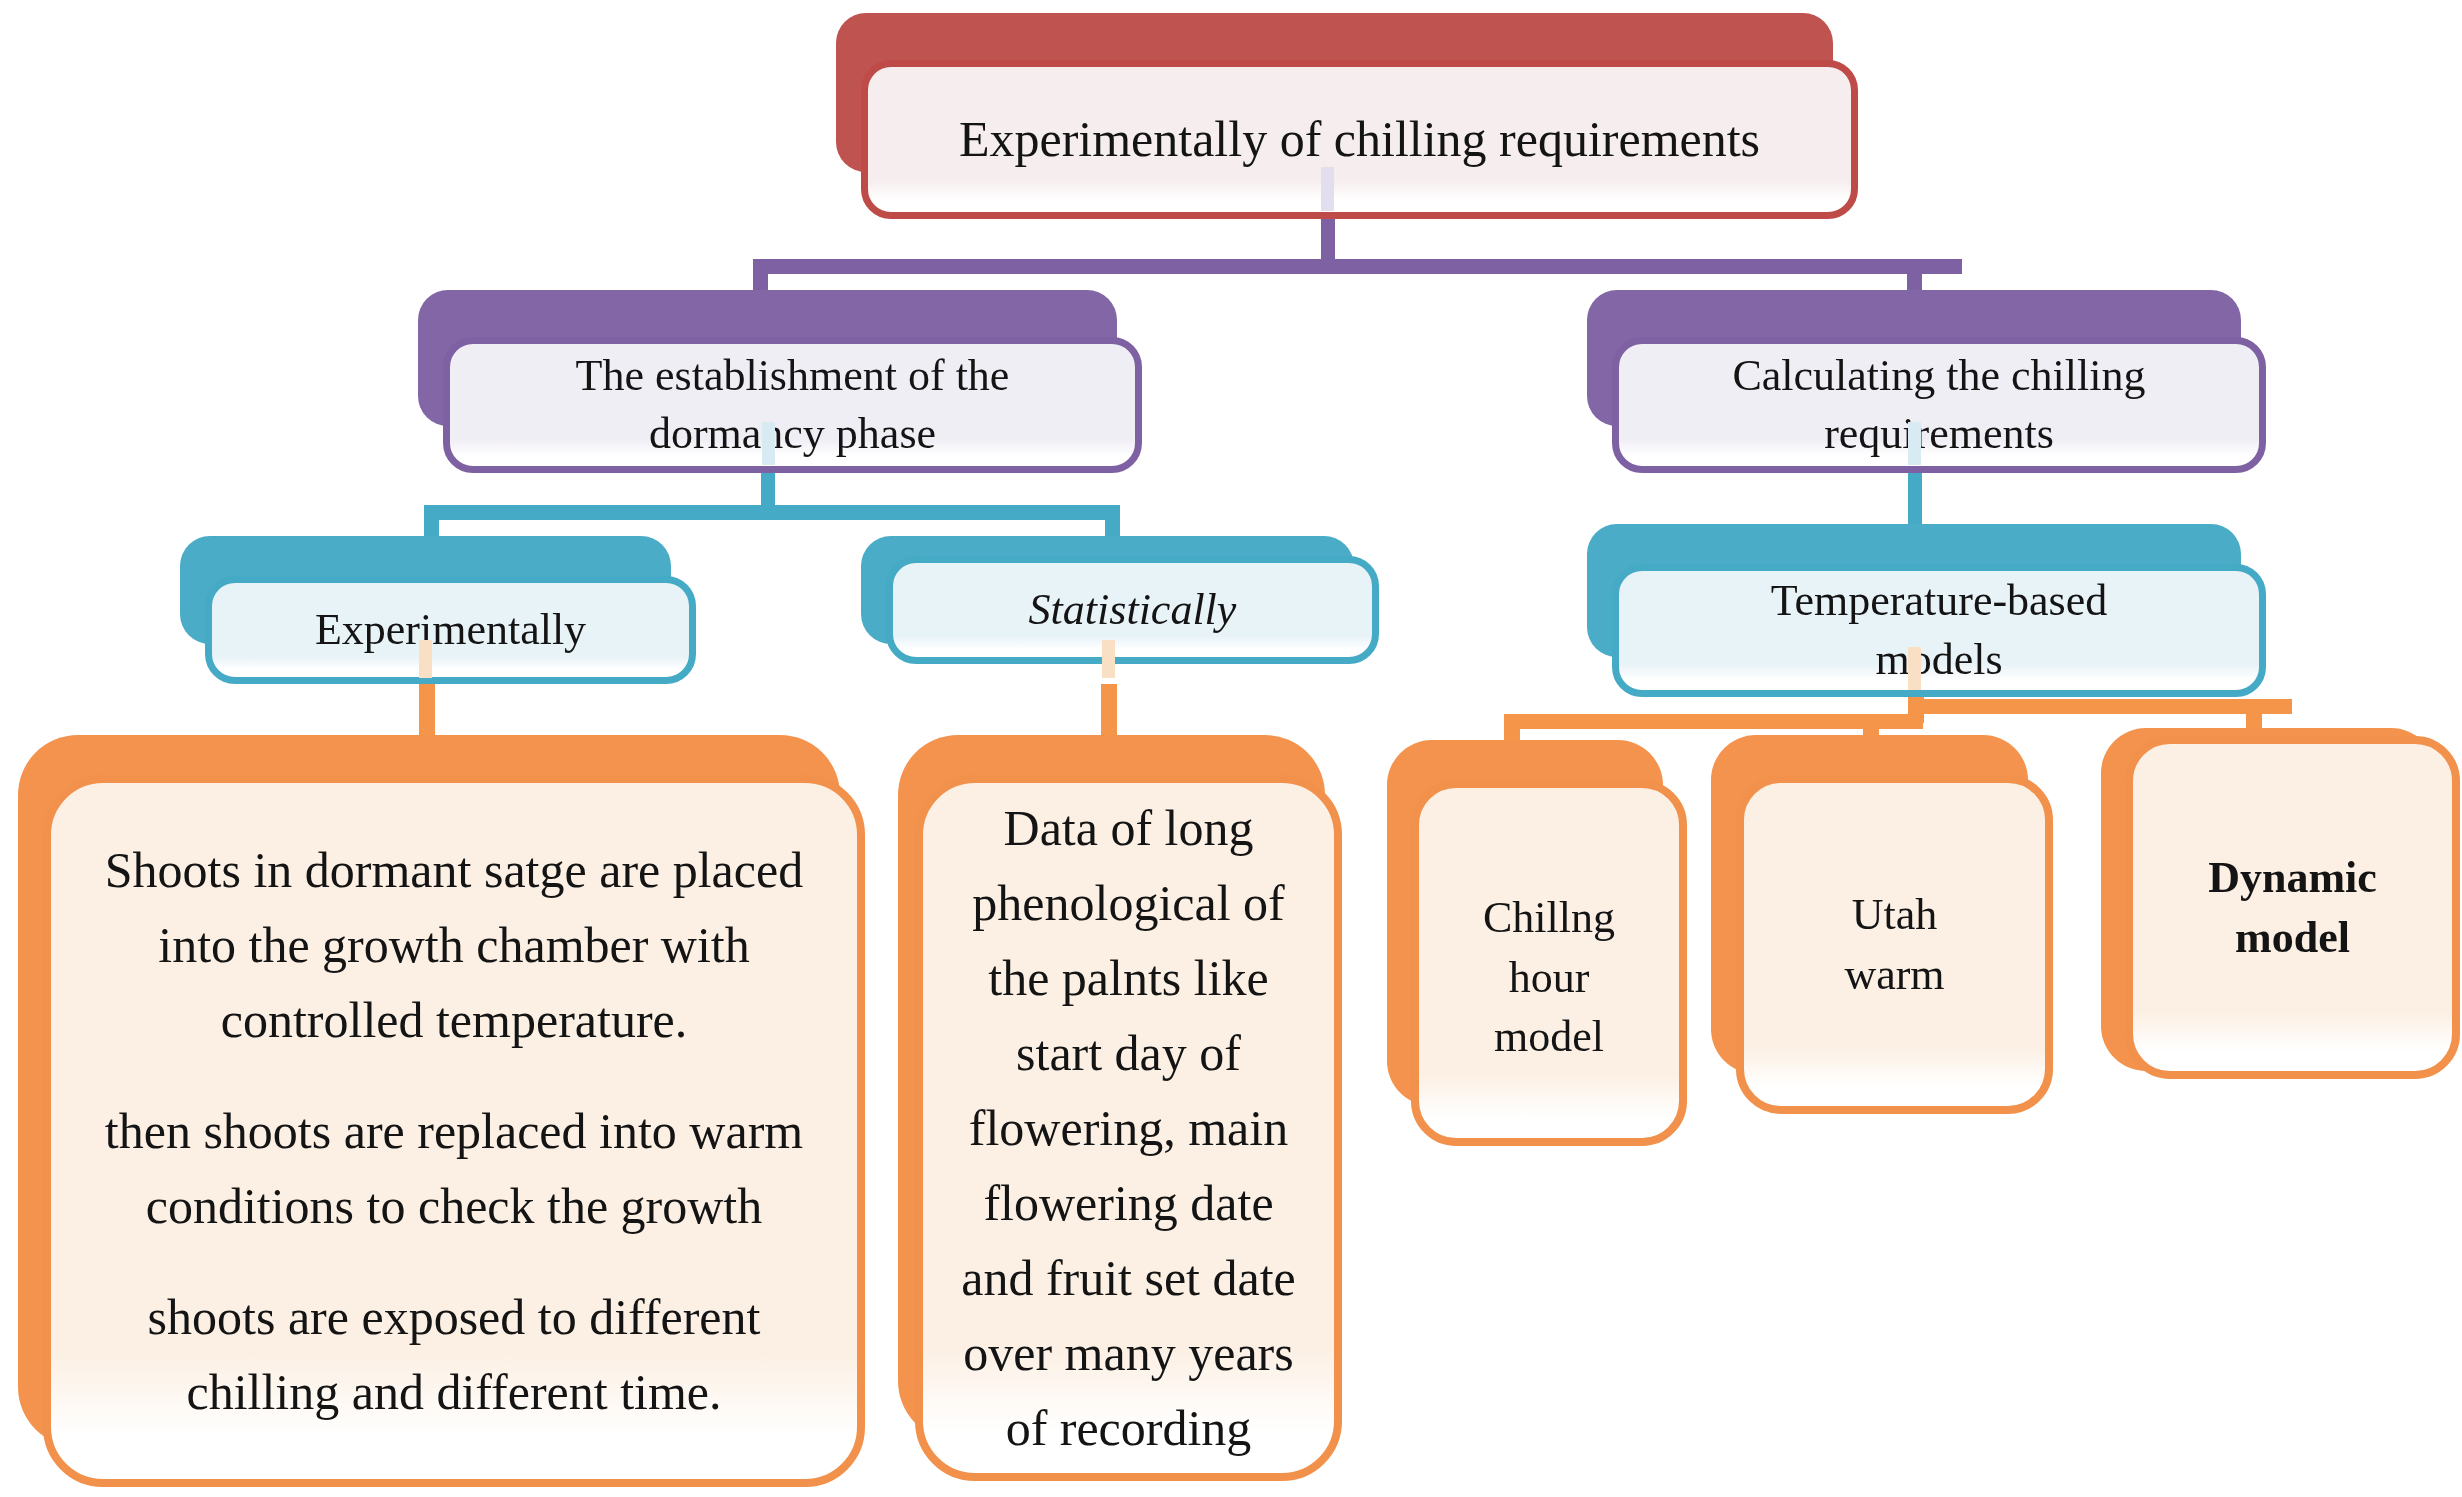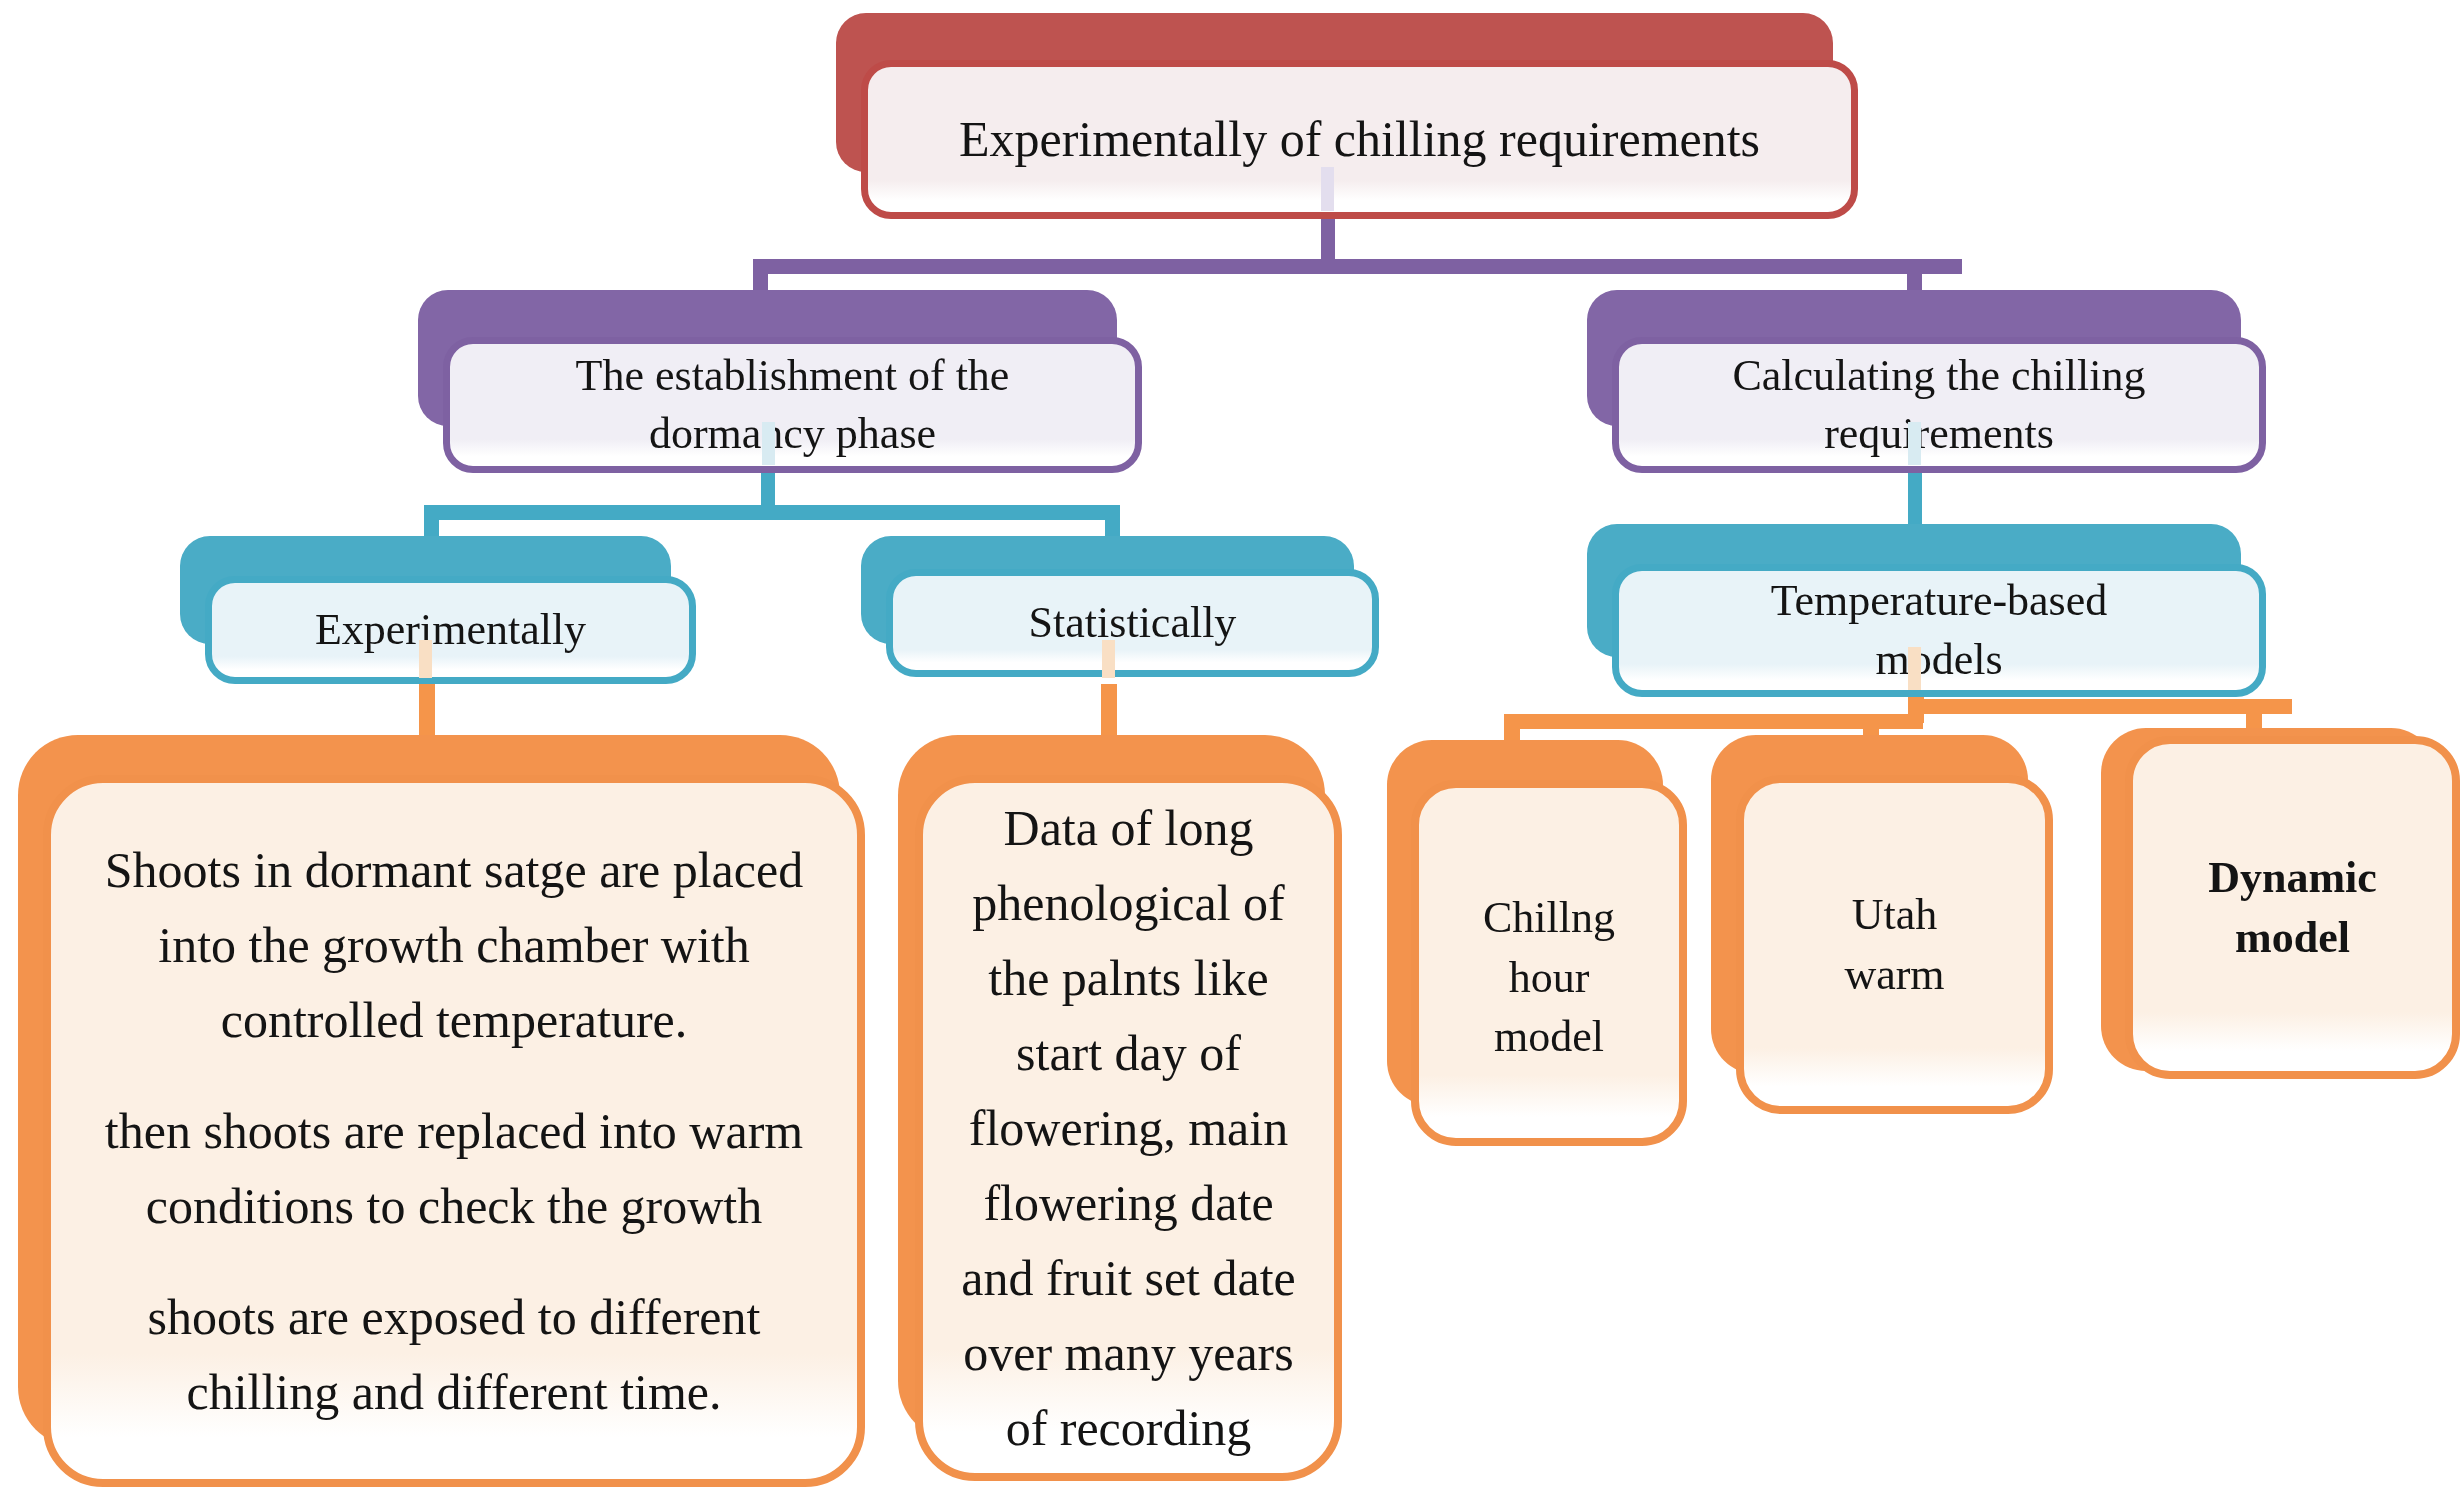--- a/index.html
+++ b/index.html
@@ -108,21 +108,21 @@
 
   <div>
     <div class="back teal-back" style="left:180px;top:536px;width:491px;height:108px;"></div>
     <div class="front teal-front h2" style="left:205px;top:576px;width:491px;height:108px;">
       <span class="lbl">Experimentally</span>
     </div>
   </div>
 
   <div>
     <div class="back teal-back" style="left:861px;top:536px;width:493px;height:108px;"></div>
-    <div class="front teal-front h2" style="left:886px;top:569px;width:493px;height:108px;">
+    <div class="front teal-front h2" style="left:886px;top:556px;width:493px;height:108px;font-style:italic;">
       <span class="lbl">Statistically</span>
     </div>
   </div>
 
   <div>
     <div class="back teal-back" style="left:1587px;top:524px;width:654px;height:133px;"></div>
     <div class="front teal-front h2" style="left:1612px;top:564px;width:654px;height:133px;">
       <span class="lbl" style="max-width:453px;">Temperature-based models</span>
     </div>
   </div>

